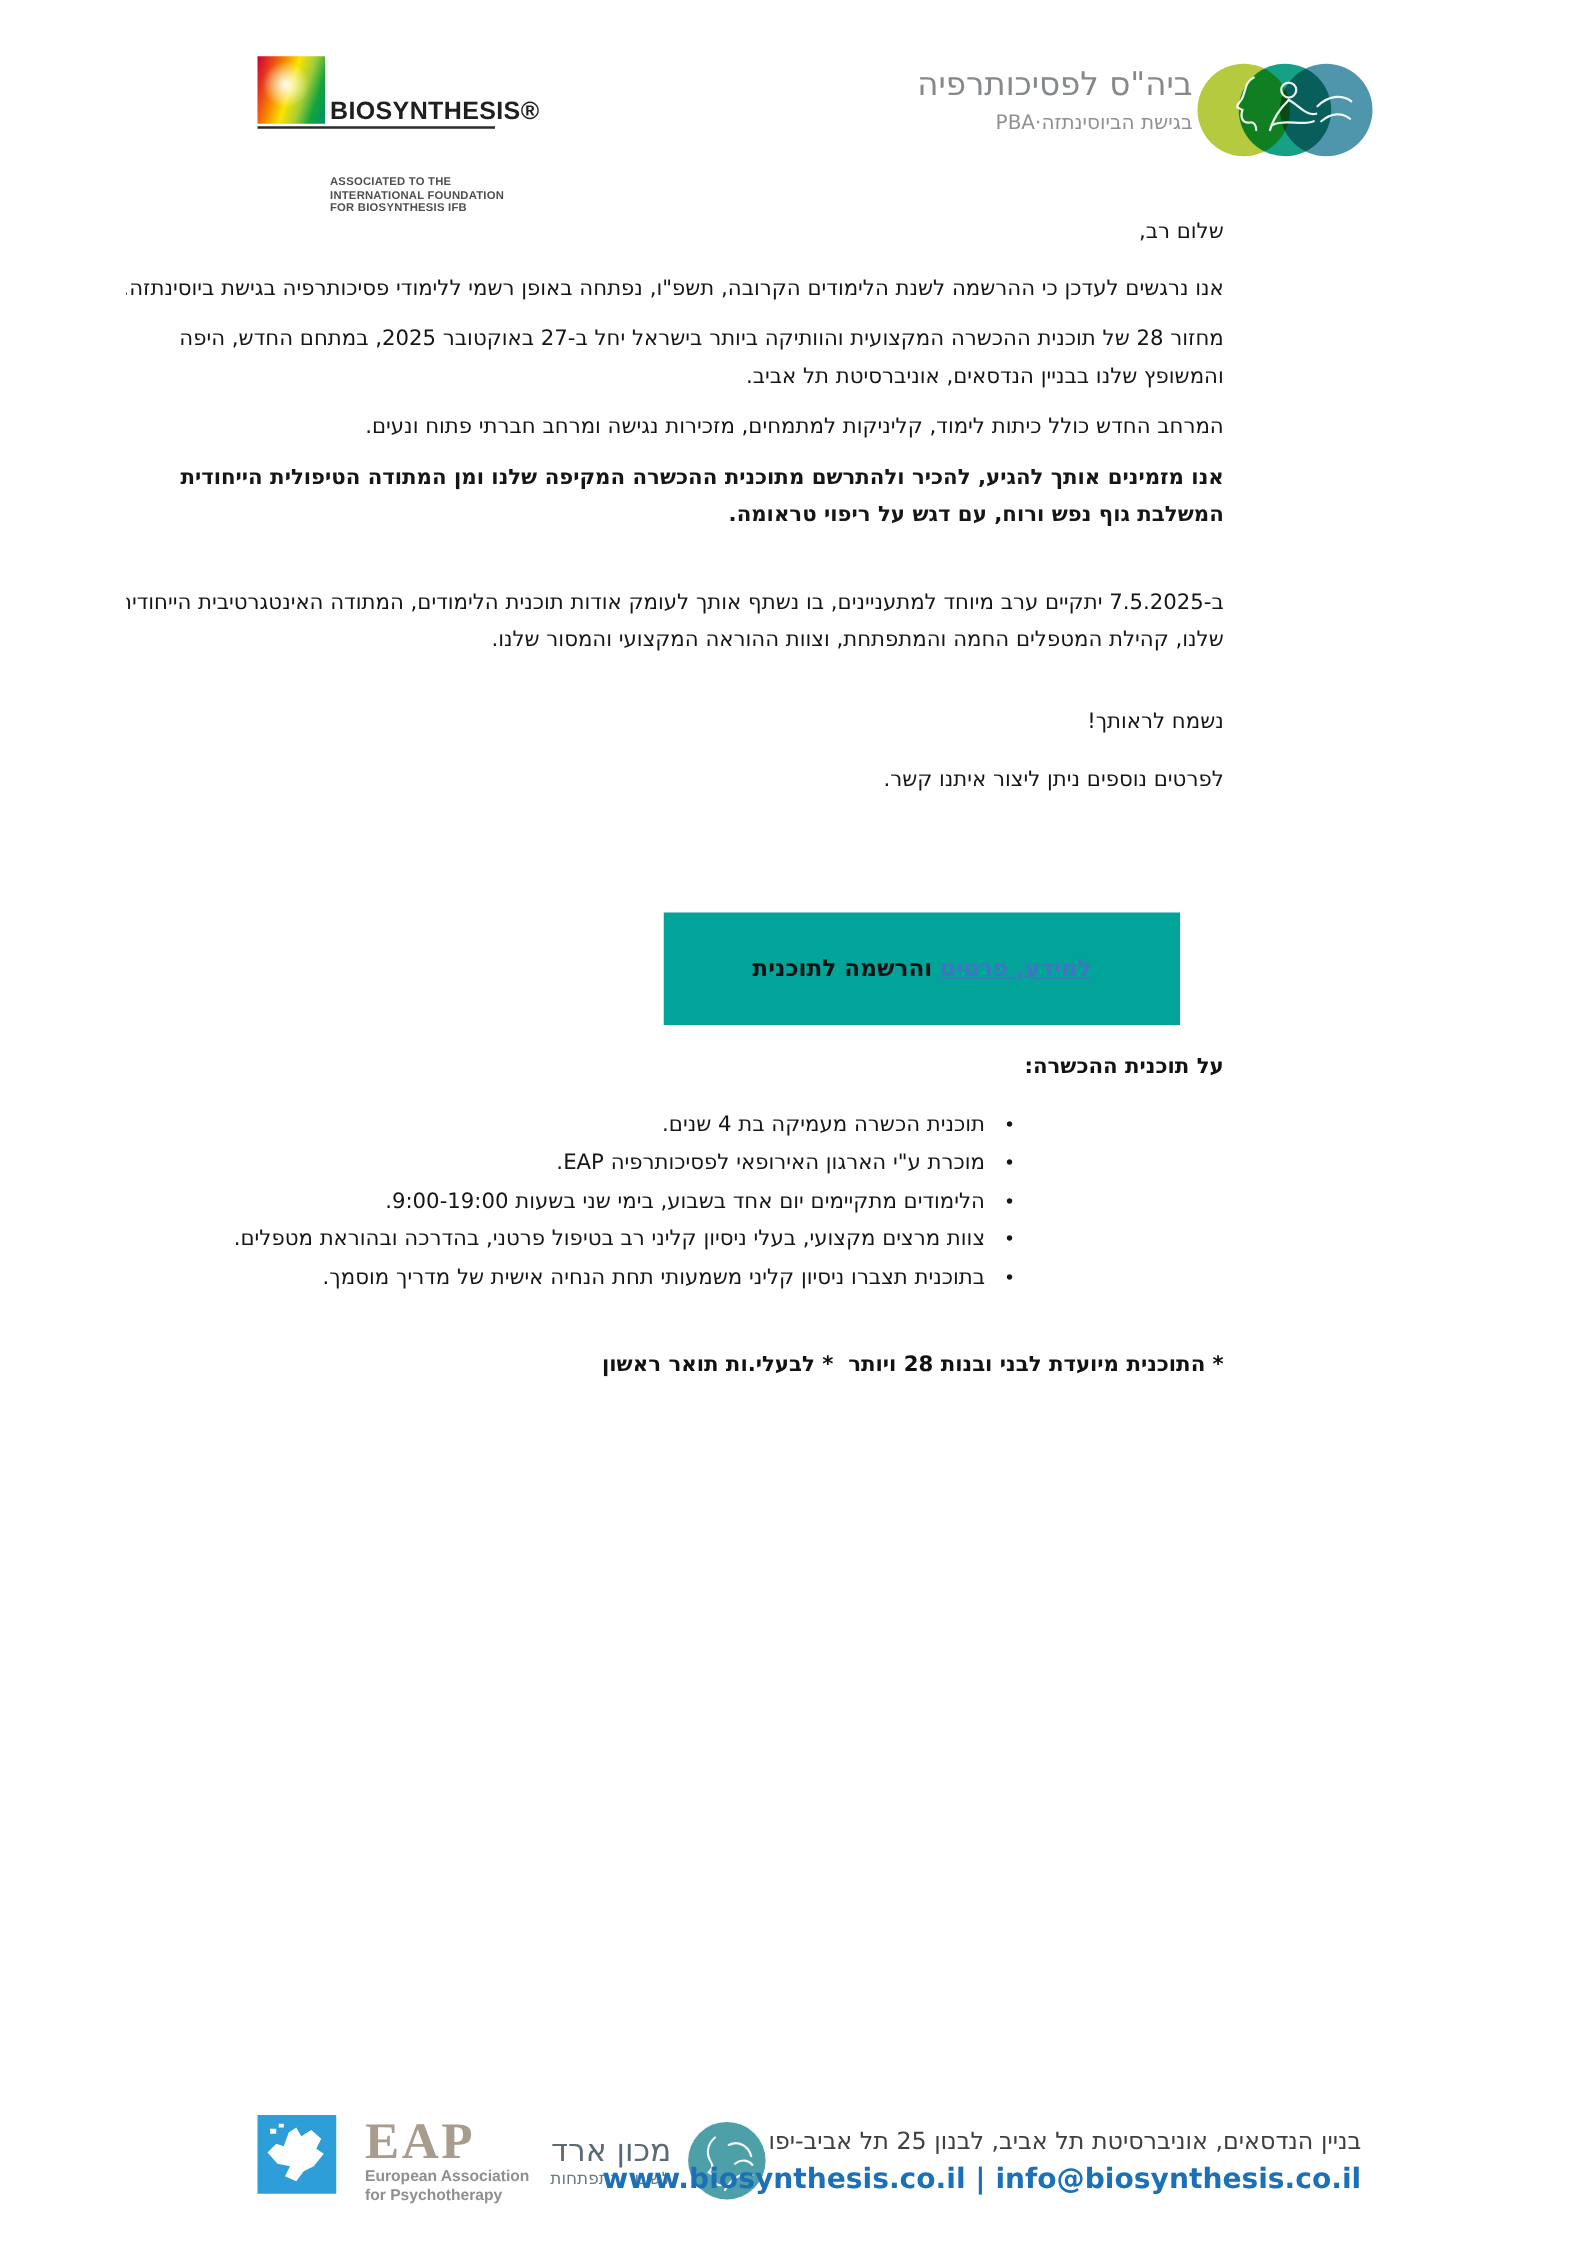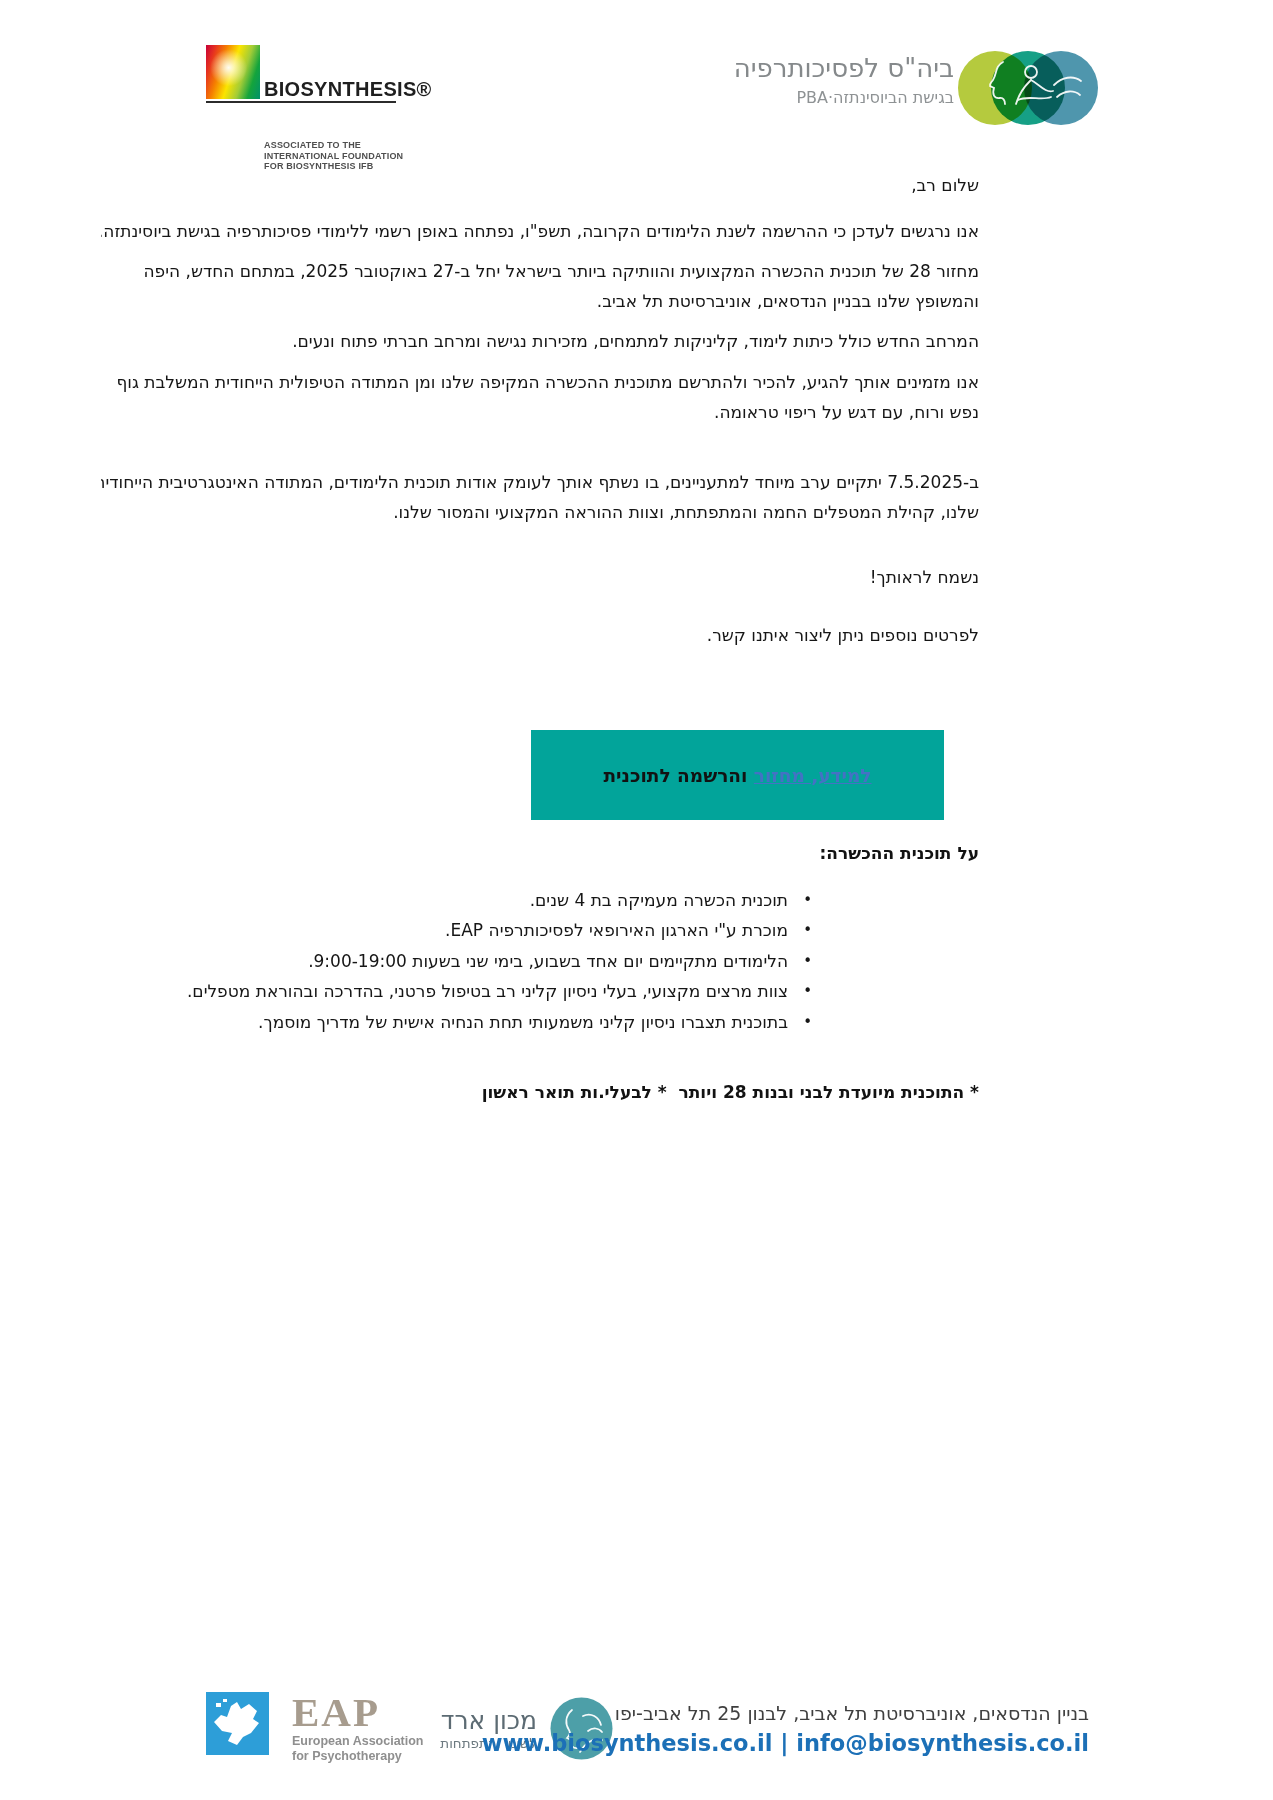--- a/index.html
+++ b/index.html
@@ -43,23 +43,23 @@
 
   
   .body-text {
     position:absolute; top:170px; right:193px; width:888px;
     direction:rtl; text-align:right;
     font-size:17px; line-height:30px; color:#161616;
   }
   .body-text p { margin:0 0 10px; }
   .body-text p.greeting { margin-bottom:16px; }
   .body-text p.p3 { margin-bottom:11px; }
-  .body-text p.p4 { margin-bottom:40px; }
+  .body-text p.p4 { margin-bottom:40px;font-weight:bold; }
   .body-text p.p5 { margin-bottom:35px; }
-  .body-text p.closing { margin-bottom:28px; }
+  .body-text p.closing { margin-bottom:17px; }
 
   
   .cta {
     position:absolute; left:430px; top:730px; width:413px; height:90px;
     background:#02a49a; display:flex; align-items:center; justify-content:center;
     direction:rtl; font-size:18.5px; cursor:pointer;
   }
   .cta a { color:#4472c4; text-decoration:underline; font-weight:700; }
   .cta b { color:#121212; font-weight:700; }
 
@@ -142,21 +142,21 @@
     <p>אנו נרגשים לעדכן כי ההרשמה לשנת הלימודים הקרובה, תשפ"ו, נפתחה באופן רשמי ללימודי פסיכותרפיה בגישת ביוסינתזה.</p>
     <p>מחזור 28 של תוכנית ההכשרה המקצועית והוותיקה ביותר בישראל יחל ב-27 באוקטובר 2025, במתחם החדש, היפה והמשופץ שלנו בבניין הנדסאים, אוניברסיטת תל אביב.</p>
     <p class="p3">המרחב החדש כולל כיתות לימוד, קליניקות למתמחים, מזכירות נגישה ומרחב חברתי פתוח ונעים.</p>
     <p class="p4">אנו מזמינים אותך להגיע, להכיר ולהתרשם מתוכנית ההכשרה המקיפה שלנו ומן המתודה הטיפולית הייחודית המשלבת גוף נפש ורוח, עם דגש על ריפוי טראומה.</p>
     <p class="p5">ב-7.5.2025 יתקיים ערב מיוחד למתעניינים, בו נשתף אותך לעומק אודות תוכנית הלימודים, המתודה האינטגרטיבית הייחודית שלנו, קהילת המטפלים החמה והמתפתחת, וצוות ההוראה המקצועי והמסור שלנו.</p>
     <p class="closing">נשמח לראותך!</p>
     <p>לפרטים נוספים ניתן ליצור איתנו קשר.</p>
   </div>
 
   <div class="cta">
-    <span dir="rtl"><a href="#">למידע, מחזור</a><b> והרשמה לתוכנית</b></span>
+    <span dir="rtl"><a href="#">למידע, פרטים</a><b> והרשמה לתוכנית</b></span>
   </div>
 
   <div class="about-heading">על תוכנית ההכשרה:</div>
 
   <ul class="bullets">
     <li><span class="blt">•</span><span>תוכנית הכשרה מעמיקה בת 4 שנים.</span></li>
     <li><span class="blt">•</span><span>מוכרת ע"י הארגון האירופאי לפסיכותרפיה EAP.</span></li>
     <li><span class="blt">•</span><span>הלימודים מתקיימים יום אחד בשבוע, בימי שני בשעות 9:00-19:00.</span></li>
     <li><span class="blt">•</span><span>צוות מרצים מקצועי, בעלי ניסיון קליני רב בטיפול פרטני, בהדרכה ובהוראת מטפלים.</span></li>
     <li><span class="blt">•</span><span>בתוכנית תצברו ניסיון קליני משמעותי תחת הנחיה אישית של מדריך מוסמך.</span></li>

